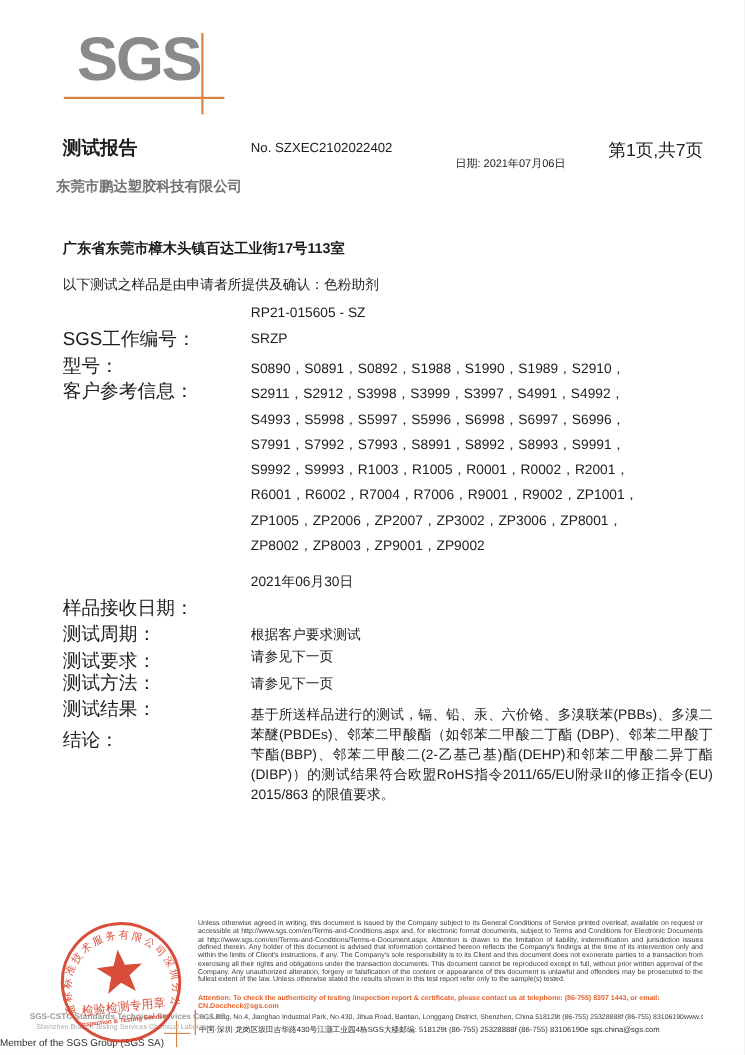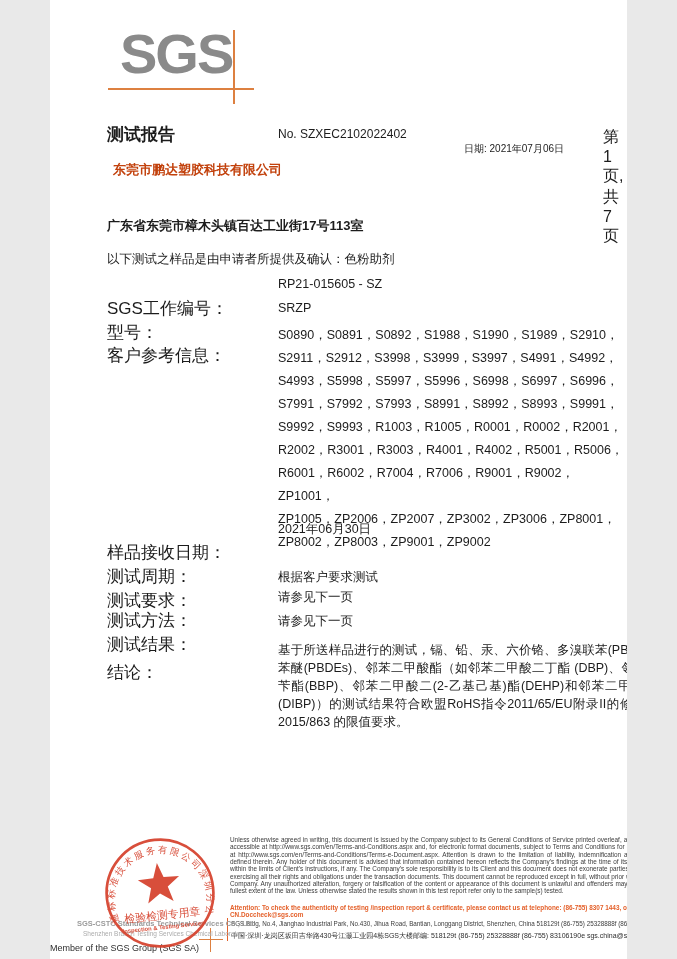--- a/index.html
+++ b/index.html
@@ -1,31 +1,31 @@
 <!DOCTYPE html>
 <html><head>
 <meta charset="utf-8">
 <style>
   html,body{margin:0;padding:0;background:#e9e9e9;}
   .page{
-    position:relative;width:577px;height:959px;margin:0 auto;background:#ffffff;
+    position:relative;width:677px;height:959px;margin:0 auto;background:#ffffff;
     font-family:"Liberation Sans","DejaVu Sans",sans-serif;color:#222;overflow:hidden;
   }
   
   .logo{position:absolute;left:70px;top:26px;font-size:56px;font-weight:bold;
         color:#8a8a8a;letter-spacing:-2px;line-height:1;}
   .reg-v{position:absolute;left:183px;top:30px;width:1.5px;height:74px;background:#dd8040;}
   .reg-h{position:absolute;left:58px;top:88px;width:146px;height:1.5px;background:#dd8040;}
   
   .title{position:absolute;left:57px;top:123px;font-size:17px;font-weight:bold;color:#1c1c1c;}
   .hno{position:absolute;left:228px;top:127px;font-size:12px;color:#1c1c1c;}
   .hdate{position:absolute;left:414px;top:142px;font-size:10px;color:#1c1c1c;}
   .hpage{position:absolute;left:553px;top:127px;font-size:16px;color:#1c1c1c;}
   
-  .company{position:absolute;left:63px;top:161px;font-size:13px;font-weight:bold;color:#c2410c;}
+  .company{position:absolute;left:51px;top:161px;font-size:13px;font-weight:bold;color:#737373;}
   .addr{position:absolute;left:57px;top:185px;font-size:13px;font-weight:bold;color:#1c1c1c;margin-top:32px;}
   
   .intro{position:absolute;left:57px;top:251px;font-size:12.5px;color:#1c1c1c;}
   .rowlabel{position:absolute;left:57px;font-size:17px;color:#1c1c1c;margin-top:20px;}
   .rowvalue{position:absolute;left:228px;font-size:12.5px;color:#1c1c1c;}
   .codes{position:absolute;left:228px;top:324px;font-size:12.5px;color:#1c1c1c;line-height:23px;}
   .conclusion{position:absolute;left:228px;top:641px;width:420px;font-size:12.5px;
               color:#1c1c1c;line-height:18px;text-align:justify;}
   
   .seal{position:absolute;left:53px;top:836px;width:114px;height:114px;z-index:3;opacity:.92;}
@@ -70,21 +70,20 @@
   <div class="rowlabel" style="top:301px">型号：</div>
   <div class="rowvalue" style="top:301px">SRZP</div>
 
   <div class="rowlabel" style="top:324px">客户参考信息：</div>
   <div class="codes">
       <div>S0890，S0891，S0892，S1988，S1990，S1989，S2910，</div>
       <div>S2911，S2912，S3998，S3999，S3997，S4991，S4992，</div>
       <div>S4993，S5998，S5997，S5996，S6998，S6997，S6996，</div>
       <div>S7991，S7992，S7993，S8991，S8992，S8993，S9991，</div>
       <div>S9992，S9993，R1003，R1005，R0001，R0002，R2001，</div>
-      <div>R2002，R3001，R3003，R4001，R4002，R5001，R5006，</div>
       <div>R6001，R6002，R7004，R7006，R9001，R9002，ZP1001，</div>
       <div>ZP1005，ZP2006，ZP2007，ZP3002，ZP3006，ZP8001，</div>
       <div>ZP8002，ZP8003，ZP9001，ZP9002</div>
     </div>
 
   <div class="rowlabel" style="top:521px">样品接收日期：</div>
   <div class="rowvalue" style="top:521px">2021年06月30日</div>
 
   <div class="rowlabel" style="top:545px">测试周期：</div>
 

